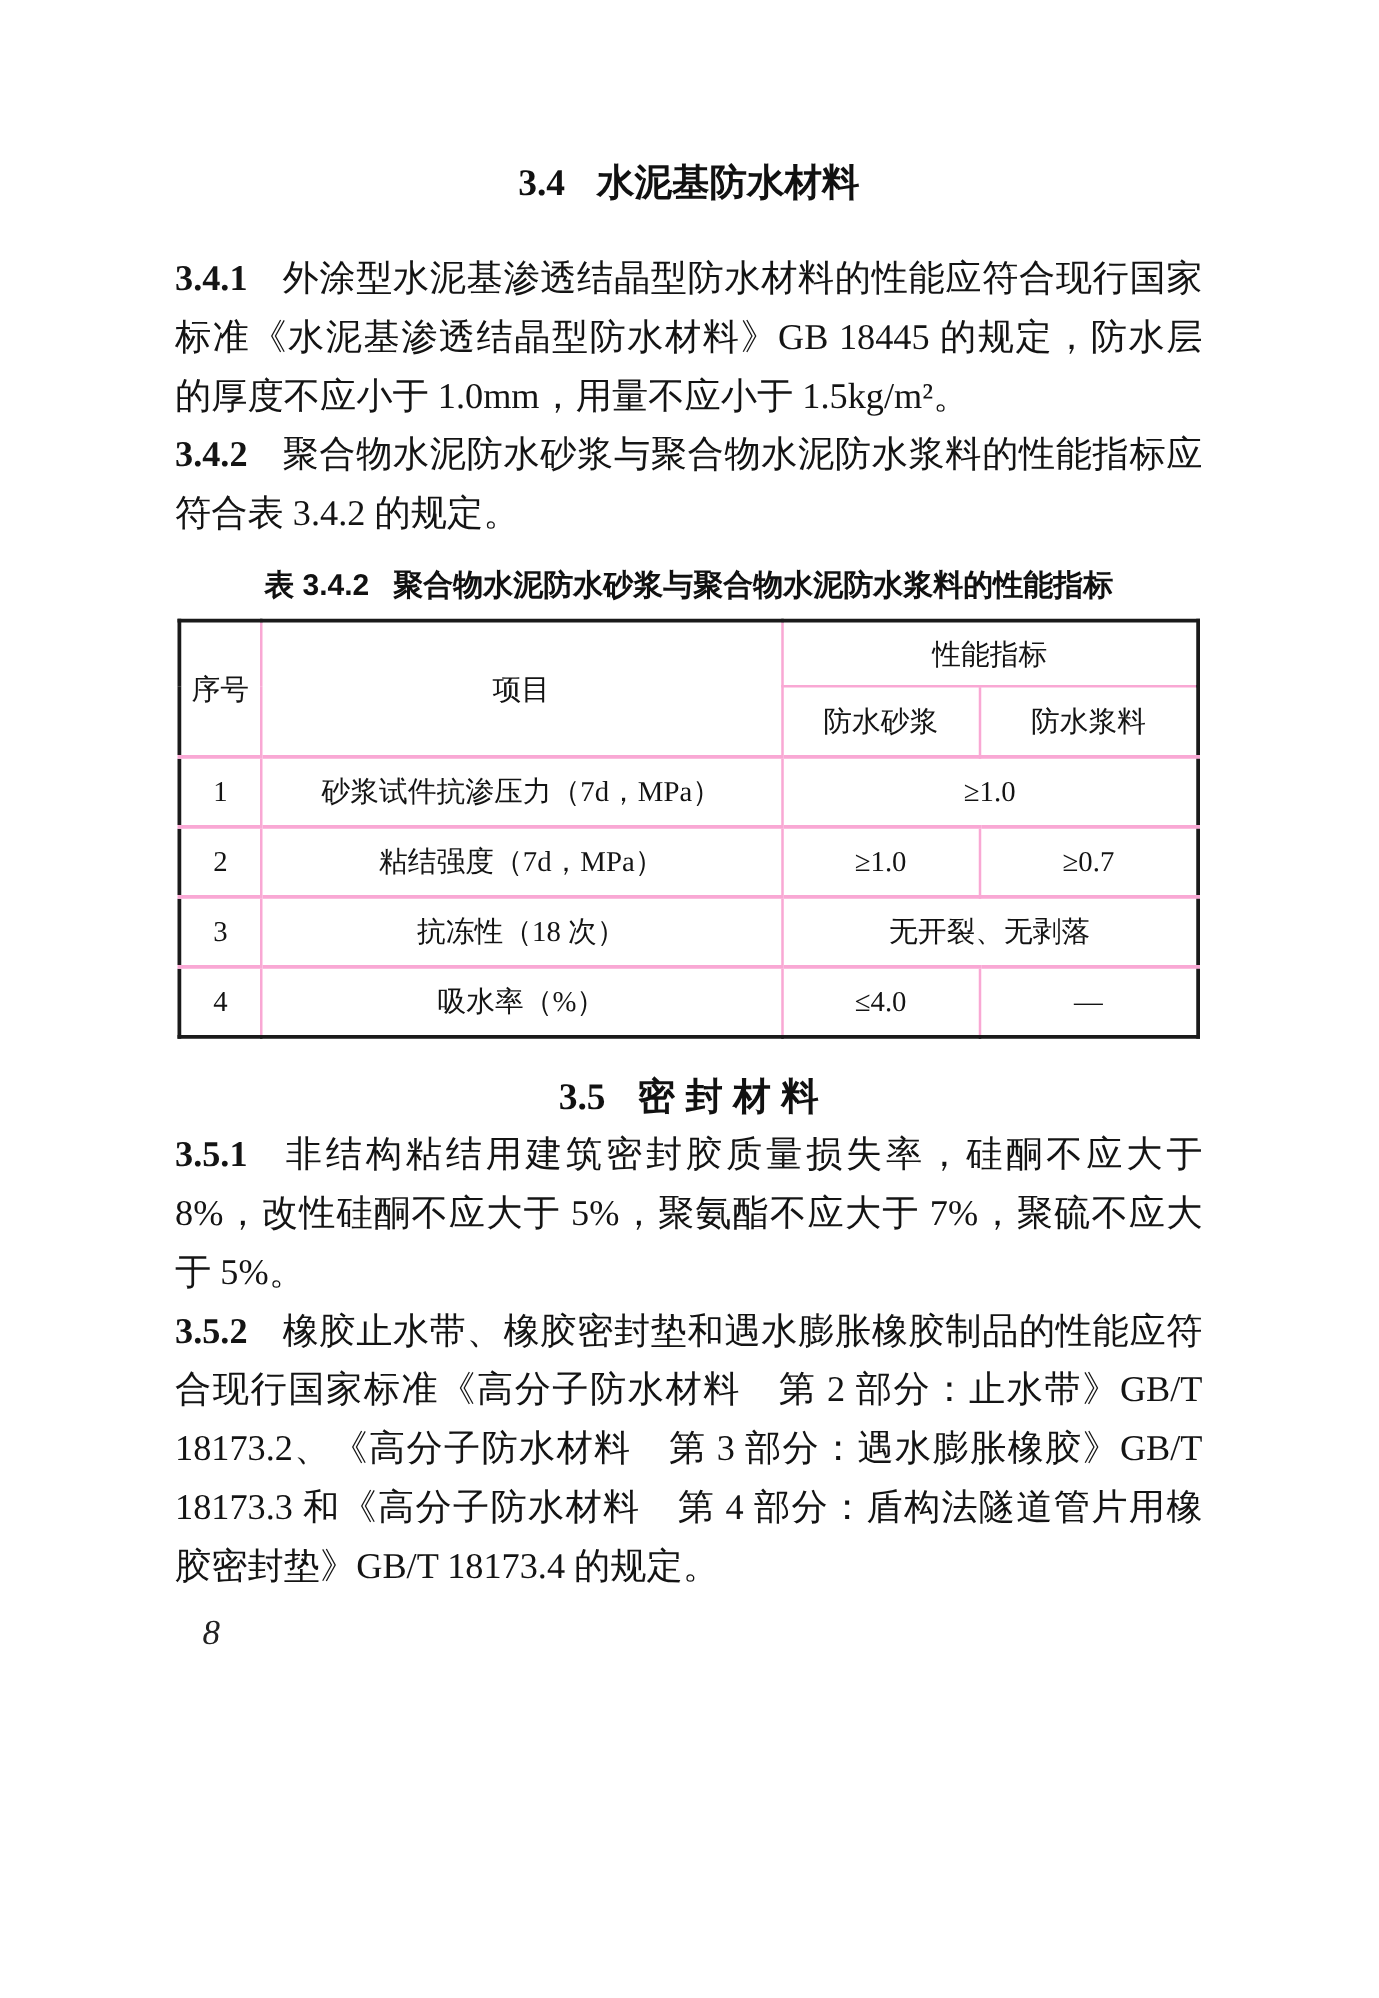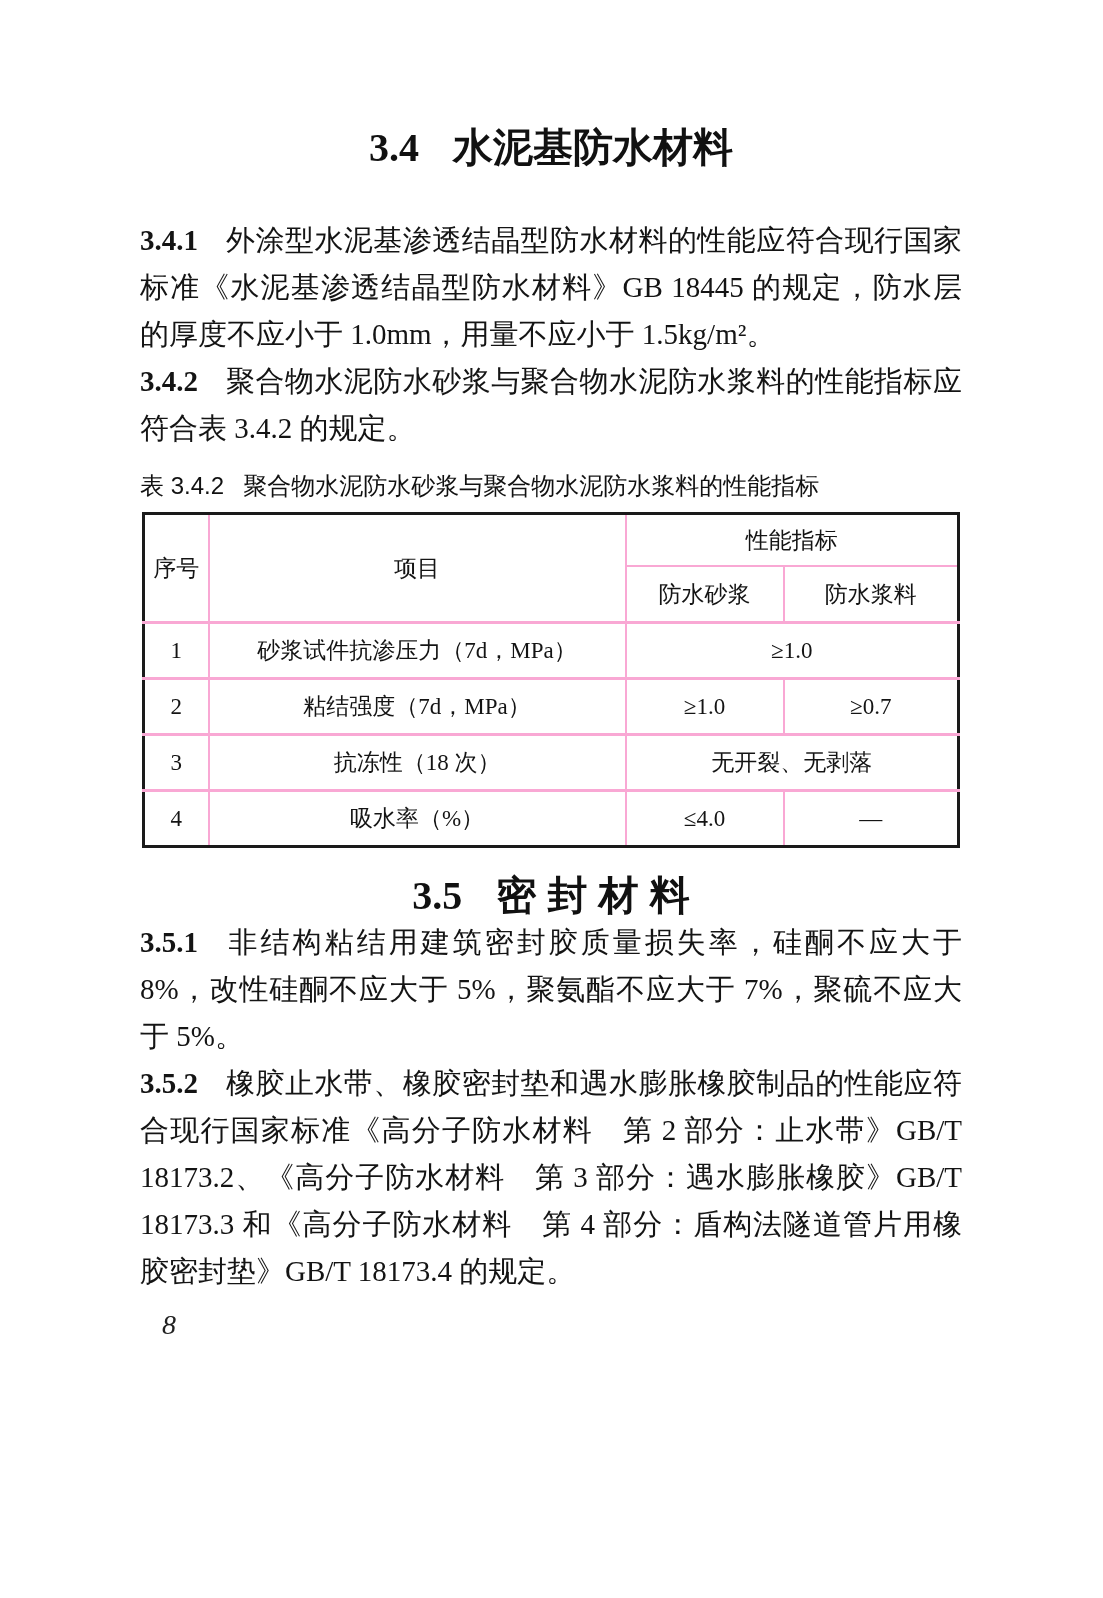--- a/index.html
+++ b/index.html
@@ -20,54 +20,54 @@
     width: 1103px;
     height: 1598px;
     padding: 124px 141px 0 140px;
   }
   
   .sec-heading {
     margin: 0;
     text-align: center;
     font-family: "Liberation Sans", "DejaVu Sans", sans-serif;
     font-weight: 700;
-    font-size: 40px;
+    font-size: 30px;
     line-height: 46px;
     color: #111111;
   }
   .sec-heading .sec-num {
     font-family: "Liberation Serif", "DejaVu Serif", serif;
     font-weight: 700;
     margin-right: 0.85em;
   }
   .sec-heading-2 { margin-top: 24px; }
   
   .clause {
     margin: 0;
     font-size: 29px;
     line-height: 47px;
     text-align: justify;
     text-justify: inter-character;
     color: #141414;
   }
-  .clause-first { margin-top: 46px; }
+  .clause-first { margin-top: 30px; }
   .clause-num {
     font-weight: 700;
     font-family: "Liberation Serif", "DejaVu Serif", serif;
     margin-right: 0.95em;
     white-space: nowrap;
   }
   .clause-343 { margin-top: 24px; }
   .clause-351 { margin-top: 0; }
   
   .tbl-caption {
     margin-top: 18px;
-    text-align: left;
+    text-align: center;
     font-family: "Liberation Sans", "DejaVu Sans", sans-serif;
-    font-weight: 400;
+    font-weight: 700;
     font-size: 24px;
     line-height: 32px;
     color: #111111;
   }
   .tbl-caption .cap-num { margin-right: 0.8em; }
   
   table.perf {
     border-collapse: collapse;
     table-layout: fixed;
     width: 815px;

